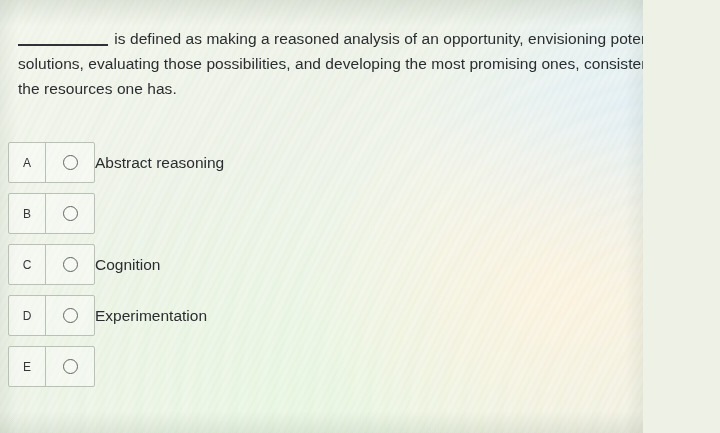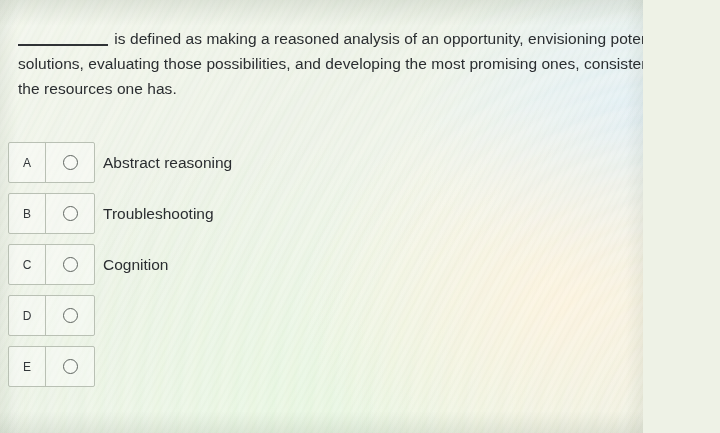--- a/index.html
+++ b/index.html
@@ -131,21 +131,21 @@
   }
   .radio {
     width: 15px;
     height: 15px;
     border: 1.6px solid #5f6560;
     border-radius: 50%;
     background: rgba(255,255,255,0.25);
     box-sizing: border-box;
   }
   .option-label {
-    margin-left: 8px;
+    margin-left: 0;
     font-size: 15.5px;
     color: #2a2d30;
     white-space: nowrap;
   }
 </style>
 </head>
 <body>
 
 <div id="screen">
   <div id="moire-a"></div>
@@ -171,21 +171,20 @@
       </div>
 
       <div class="option-row">
         <div class="option-box">
           <div class="option-letter">B</div>
           <div class="divider"></div>
           <div class="radio-cell">
             <div class="radio"></div>
           </div>
         </div>
-        <div class="option-label">Troubleshooting</div>
       </div>
 
       <div class="option-row">
         <div class="option-box">
           <div class="option-letter">C</div>
           <div class="divider"></div>
           <div class="radio-cell">
             <div class="radio"></div>
           </div>
         </div>
@@ -193,20 +192,21 @@
       </div>
 
       <div class="option-row">
         <div class="option-box">
           <div class="option-letter">D</div>
           <div class="divider"></div>
           <div class="radio-cell">
             <div class="radio"></div>
           </div>
         </div>
+        <div class="option-label">Experimentation</div>
       </div>
 
       <div class="option-row">
         <div class="option-box">
           <div class="option-letter">E</div>
           <div class="divider"></div>
           <div class="radio-cell">
             <div class="radio"></div>
           </div>
         </div>

